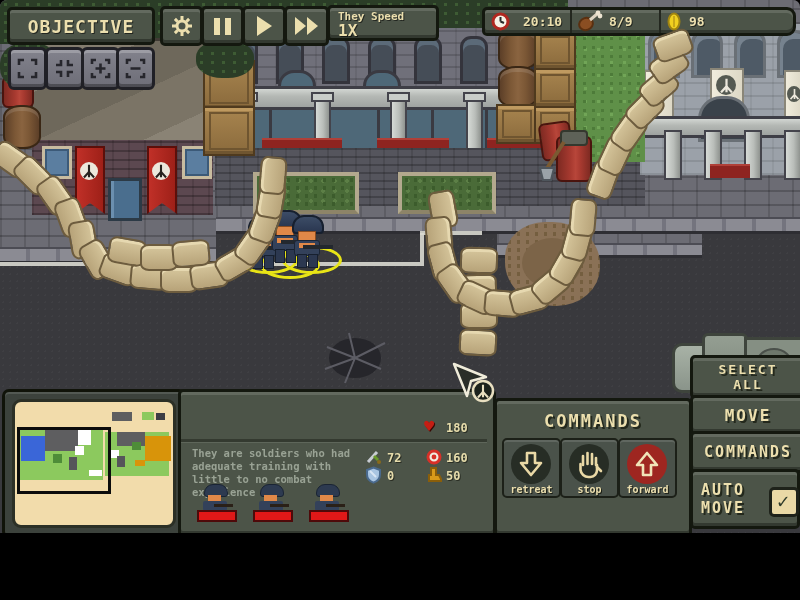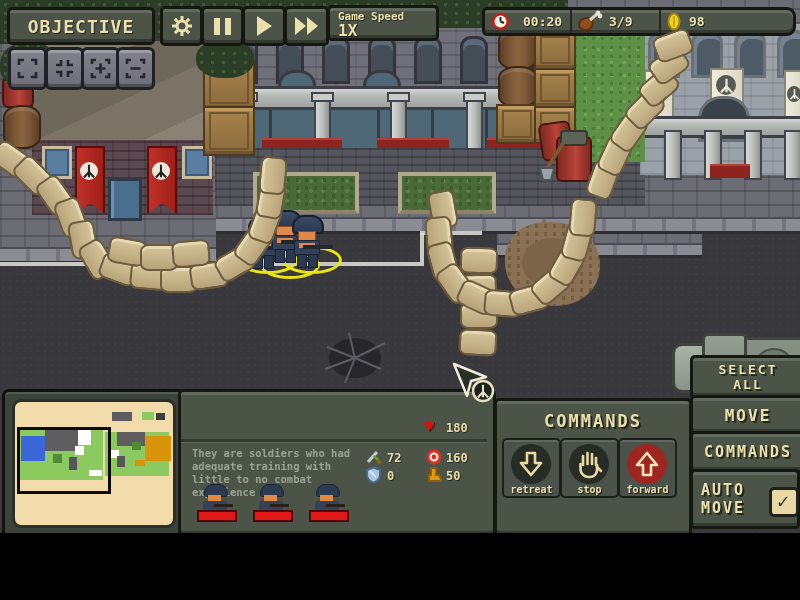--- a/index.html
+++ b/index.html
@@ -1,17 +1,17 @@
 <!DOCTYPE html>
 <html><head>
 <meta charset="utf-8">
 <style>
   html,body{margin:0;padding:0;background:#000;}
   #stage{position:relative;width:800px;height:600px;background:#000;overflow:hidden;
-         font-family:"DejaVu Sans Mono",monospace;font-weight:700;}
+         font-family:"DejaVu Sans Mono",monospace;font-weight:700;border-radius:7px;}
   #world{position:absolute;left:0;top:0;width:800px;height:533px;background:#39393d;overflow:hidden;}
   .abs{position:absolute;}
   .px{color:#ecdfae;text-shadow:1px 1px 0 rgba(0,0,0,.55);}
   
   .cobble{background:#6c6c74;background-image:
     repeating-linear-gradient(0deg,rgba(0,0,0,.20) 0 2px,transparent 2px 14px),
     repeating-linear-gradient(90deg,rgba(0,0,0,.14) 0 2px,transparent 2px 24px);}
   .road{background:#39393d;background-image:radial-gradient(rgba(255,255,255,.03) 1px,transparent 1px);background-size:7px 7px;}
   .curb{background:repeating-linear-gradient(90deg,#8b8b93 0 26px,#74747e 26px 30px);border-top:2px solid #4c4c54;border-bottom:3px solid #2e2e33;}
   .roadline{background:#dadad2;opacity:.9;}
@@ -296,21 +296,21 @@
       <div style="width:6px;height:17px;background:#ecdfae"></div>
     </div>
     <div class="abs panel btn" style="left:242px;top:6px;width:38px;height:34px;display:flex;align-items:center;justify-content:center">
       <div style="width:0;height:0;border-left:15px solid #ecdfae;border-top:10px solid transparent;border-bottom:10px solid transparent"></div>
     </div>
     <div class="abs panel btn" style="left:284px;top:6px;width:39px;height:34px;display:flex;align-items:center;justify-content:center">
       <div style="width:0;height:0;border-left:11px solid #ecdfae;border-top:9px solid transparent;border-bottom:9px solid transparent"></div>
       <div style="width:0;height:0;border-left:11px solid #ecdfae;border-top:9px solid transparent;border-bottom:9px solid transparent;margin-left:1px"></div>
     </div>
     <div class="abs panel" style="left:327px;top:5px;width:112px;height:36px;padding:2px 0 0 8px;box-sizing:border-box">
-      <div class="px" style="font-size:11px;letter-spacing:0">Game Speed</div>
+      <div class="px" style="font-size:11px;letter-spacing:0">They Speed</div>
       <div class="px" style="font-size:16px;margin-top:-2px">1X</div>
     </div>
 
     <div class="mapbtn" style="left:8px">
       <svg width="21" height="21">
           <g stroke="#26262c" stroke-width="2.6" fill="none">
             <path d="M2,7 V2 H7 M14,2 H19 V7 M19,14 V19 H14 M7,19 H2 V14"></path>
           </g>
         </svg>
     </div>
@@ -336,28 +336,28 @@
         </svg>
     </div>
 
     <div class="abs panel" style="left:482px;top:7px;width:308px;height:23px;border-radius:5px 9px 9px 5px">
       <div class="abs" style="left:85px;top:0;width:2px;height:23px;background:#23271f"></div>
       <div class="abs" style="left:174px;top:0;width:2px;height:23px;background:#23271f"></div>
       <svg class="abs" style="left:6px;top:2px" width="19" height="19">
         <circle cx="9.5" cy="9.5" r="7.5" fill="#f6f2e6" stroke="#b02820" stroke-width="3"></circle>
         <path d="M9.5,9.5 V5 M9.5,9.5 L13,11" stroke="#2a2a2a" stroke-width="2"></path>
       </svg>
-      <span class="px abs" style="left:38px;top:4px;font-size:13px">00:20</span>
+      <span class="px abs" style="left:38px;top:4px;font-size:13px">20:10</span>
       <svg class="abs" style="left:92px;top:0" width="26" height="23">
         <ellipse cx="9" cy="14" rx="7" ry="6" fill="#8a4e22" stroke="#5a3010" stroke-width="2" transform="rotate(-20 9 14)"></ellipse>
         <line x1="13" y1="10" x2="20" y2="4" stroke="#ddd4c2" stroke-width="3"></line>
         <circle cx="21" cy="3" r="2.4" fill="#ece4d2"></circle>
           <circle cx="23" cy="6" r="2.4" fill="#ece4d2"></circle>
       </svg>
-      <span class="px abs" style="left:124px;top:4px;font-size:13px">3/9</span>
+      <span class="px abs" style="left:124px;top:4px;font-size:13px">8/9</span>
       <svg class="abs" style="left:182px;top:2px" width="14" height="19">
         <ellipse cx="7" cy="9.5" rx="5.5" ry="8" fill="#f0d020" stroke="#a08410" stroke-width="2"></ellipse>
         <line x1="7" y1="4" x2="7" y2="15" stroke="#c8a818" stroke-width="2"></line>
       </svg>
       <span class="px abs" style="left:204px;top:4px;font-size:13px">98</span>
     </div>
 
     <div class="abs" style="left:2px;top:389px;width:178px;height:143px;background:#3c423c;border:3px solid #101309;border-radius:7px;box-shadow:inset 0 2px 0 rgba(255,255,255,.12)">
       <div class="abs" style="left:7px;top:7px;width:158px;height:123px;background:#f2dcab;border:3px solid #2c3026;border-radius:9px;overflow:hidden" id="minimap-map">
         <div class="abs" style="border: 3px solid rgb(12, 12, 12); z-index: 5; left: 2px; top: 25px; width: 88px; height: 61px;" id="minimap-viewport"></div>

